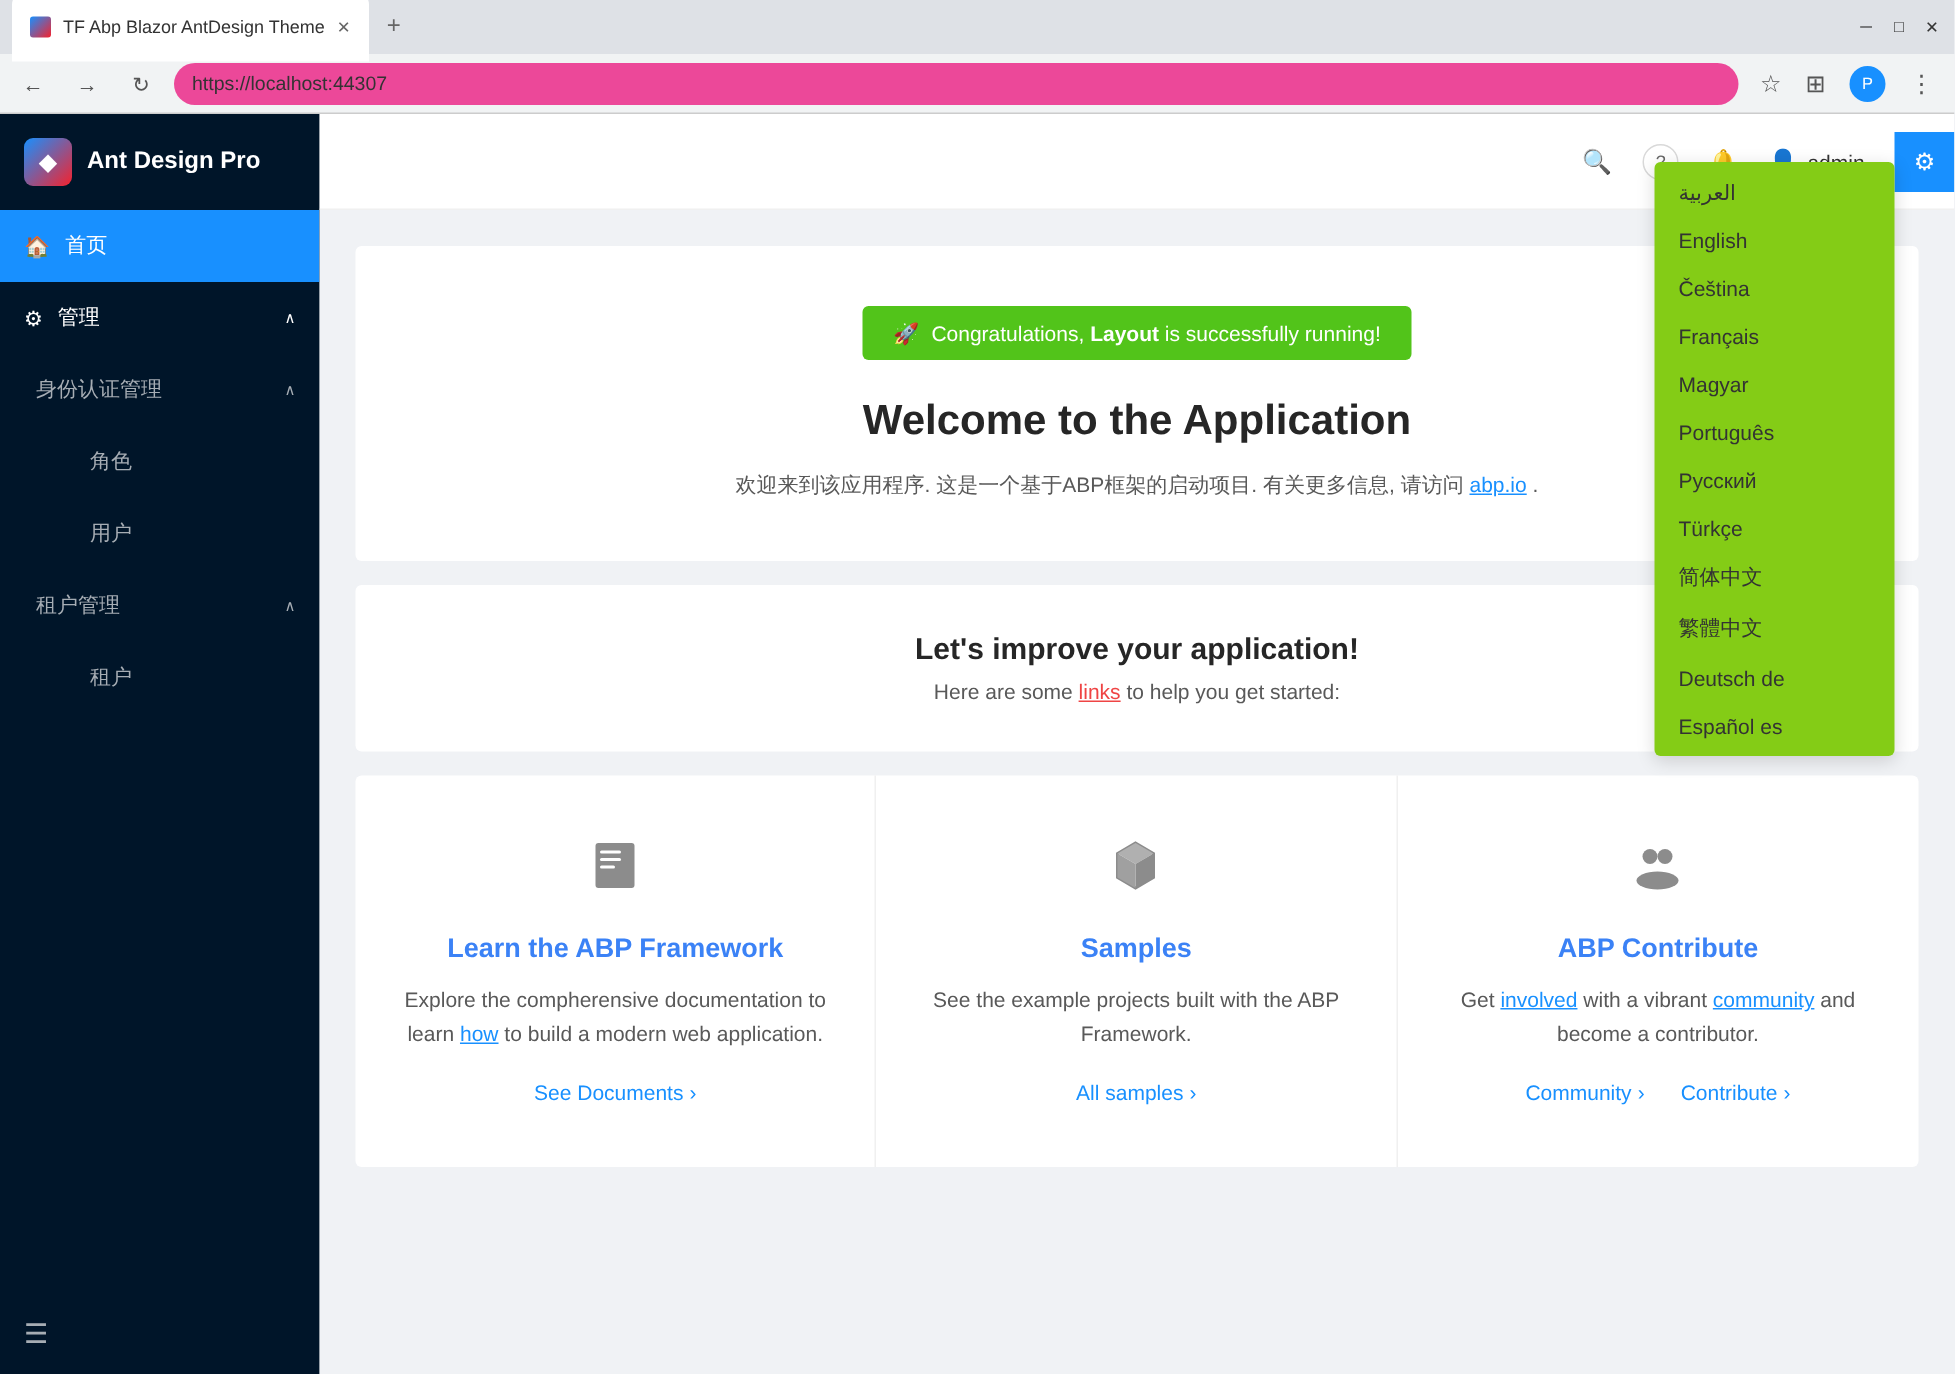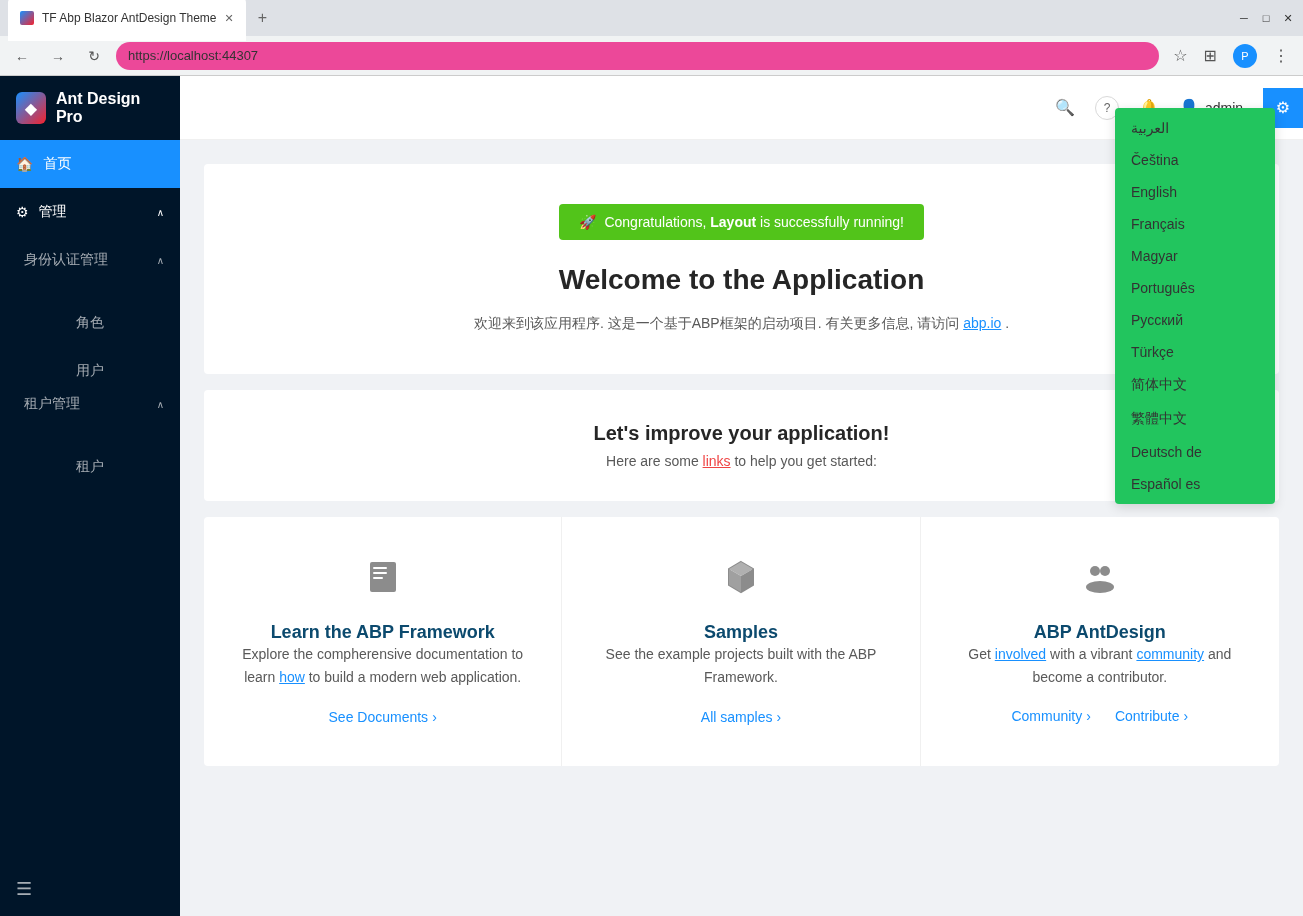--- a/index.html
+++ b/index.html
@@ -16,31 +16,31 @@
     .nav-btn { background: none; border: none; font-size: 14px; color: #555; cursor: pointer; padding: 4px; border-radius: 50%; width: 28px; height: 28px; display: flex; align-items: center; justify-content: center; }
     .address-input { flex: 1; background: #ec4899; border: none; border-radius: 20px; padding: 4px 12px; font-size: 13px; color: #333; outline: none; height: 28px; }
     .browser-actions { display: flex; gap: 4px; align-items: center; }
     .browser-action-btn { background: none; border: none; font-size: 16px; color: #555; cursor: pointer; padding: 4px 6px; }
     .profile-avatar { width: 24px; height: 24px; border-radius: 50%; background: #1890ff; display: flex; align-items: center; justify-content: center; color: white; font-size: 11px; }
 
     
     .app-container { display: flex; height: calc(916px - 76px); }
 
     
-    .sidebar { width: 180px; background: #001529; display: flex; flex-direction: column; height: 100%; flex-shrink: 0; overflow: hidden; }
+    .sidebar { width: 213px; background: #001529; display: flex; flex-direction: column; height: 100%; flex-shrink: 0; overflow: hidden; }
     .sidebar-logo { display: flex; align-items: center; gap: 10px; padding: 16px; height: 64px; }
     .logo-icon { width: 32px; height: 32px; background: linear-gradient(135deg, #1890ff 0%, #f5222d 100%); border-radius: 6px; display: flex; align-items: center; justify-content: center; }
     .logo-icon::after { content: '◆'; color: white; font-size: 16px; }
     .logo-text { color: white; font-size: 16px; font-weight: 600; }
     .sidebar-nav { flex: 1; }
     .nav-item { display: flex; align-items: center; padding: 0 16px; height: 48px; cursor: pointer; color: #a6adb4; font-size: 14px; gap: 10px; position: relative; }
     .nav-item.active { background: #1890ff; color: white; }
     .nav-section { color: #a6adb4; padding: 0 16px; height: 48px; display: flex; align-items: center; justify-content: space-between; cursor: pointer; font-size: 14px; }
     .nav-section.expanded { color: white; }
-    .nav-sub-item { display: flex; align-items: flex-end; padding: 0 16px 0 76px; height: 48px; cursor: pointer; color: #a6adb4; font-size: 14px; position: relative; }
+    .nav-sub-item { display: flex; align-items: center; padding: 0 16px 0 60px; height: 48px; cursor: pointer; color: #a6adb4; font-size: 14px; position: relative; }
     .nav-sub-parent { display: flex; align-items: center; padding: 0 16px 0 24px; height: 48px; cursor: pointer; color: #a6adb4; font-size: 14px; justify-content: space-between; }
     .nav-icon { font-size: 14px; }
     .chevron { font-size: 10px; }
     .sidebar-bottom { padding: 16px; color: #a6adb4; font-size: 18px; cursor: pointer; }
 
     
     .top-header { background: white; height: 64px; display: flex; align-items: center; padding: 0 16px; border-bottom: 1px solid #f0f0f0; flex-shrink: 0; position: relative; }
     .header-right { display: flex; align-items: center; gap: 16px; margin-left: auto; }
     .header-icon { font-size: 16px; color: #666; cursor: pointer; padding: 4px; }
     .header-user { display: flex; align-items: center; gap: 6px; cursor: pointer; color: #333; font-size: 14px; }
@@ -58,28 +58,28 @@
 
     .links-card { background: white; border-radius: 4px; padding: 32px 24px; margin-bottom: 16px; text-align: center; }
     .links-title { font-size: 20px; font-weight: 600; color: #262626; margin-bottom: 8px; }
     .links-subtitle { font-size: 14px; color: #595959; }
     .links-subtitle a { color: #ef4444; }
 
     .cards-grid { display: grid; grid-template-columns: 1fr 1fr 1fr; gap: 0; background: white; border-radius: 4px; margin-bottom: 16px; }
     .feature-card { padding: 40px 32px; text-align: center; border-right: 1px solid #f0f0f0; }
     .feature-card:last-child { border-right: none; }
     .card-icon { font-size: 36px; color: #8c8c8c; margin-bottom: 16px; }
-    .card-title { font-size: 18px; font-weight: 600; color: #0c4a6e; }
+    .card-title { font-size: 18px; font-weight: 600; color: #3b82f6; margin-bottom: 12px; }
     .card-desc { font-size: 14px; color: #595959; line-height: 1.6; margin-bottom: 20px; }
     .card-desc a { color: #1890ff; }
     .card-link { color: #1890ff; font-size: 14px; text-decoration: none; display: inline-flex; align-items: center; gap: 4px; }
     .card-links { display: flex; gap: 24px; justify-content: center; }
 
     
-    .lang-dropdown { position: fixed; top: 108px; right: 28px; background: #22c55e; border-radius: 4px; box-shadow: 0 3px 12px rgba(0,0,0,0.15); min-width: 160px; z-index: 1000; padding: 4px 0; }
+    .lang-dropdown { position: fixed; top: 108px; right: 40px; background: #84cc16; border-radius: 4px; box-shadow: 0 3px 12px rgba(0,0,0,0.15); min-width: 160px; z-index: 1000; padding: 4px 0; }
     .lang-item { padding: 8px 16px; font-size: 14px; color: #333; cursor: pointer; }
 
     
     ::-webkit-scrollbar { width: 6px; }
     ::-webkit-scrollbar-track { background: #f0f0f0; }
     ::-webkit-scrollbar-thumb { background: #ccc; border-radius: 3px; }
   </style>
 </head>
 <body>
 
@@ -245,21 +245,21 @@
         </div>
 
         <div class="feature-card">
           <div class="card-icon">
             <svg width="40" height="40" viewBox="0 0 40 40" fill="none">
               <circle cx="15" cy="14" r="5" fill="#8c8c8c"></circle>
               <circle cx="25" cy="14" r="5" fill="#8c8c8c"></circle>
               <ellipse cx="20" cy="30" rx="14" ry="6" fill="#8c8c8c"></ellipse>
             </svg>
           </div>
-          <h3 class="card-title">ABP AntDesign</h3>
+          <h3 class="card-title">ABP Contribute</h3>
           <p class="card-desc">
             <span>Get</span>
             <a href="#">involved</a>
             <span>with a vibrant</span>
             <a href="#">community</a>
             <span>and become a contributor.</span>
           </p>
           <div class="card-links">
             <a href="#" class="card-link">
               <span>Community</span>
@@ -271,22 +271,22 @@
             </a>
           </div>
         </div>
       </div>
     </div>
   </div>
 </div>
 
 <div class="lang-dropdown" id="lang-dropdown">
 <div class="lang-item">العربية</div>
+    <div class="lang-item">English</div>
     <div class="lang-item">Čeština</div>
-    <div class="lang-item">English</div>
     <div class="lang-item">Français</div>
     <div class="lang-item">Magyar</div>
     <div class="lang-item">Português</div>
     <div class="lang-item">Русский</div>
     <div class="lang-item">Türkçe</div>
     <div class="lang-item">简体中文</div>
     <div class="lang-item">繁體中文</div>
     <div class="lang-item">Deutsch de</div>
     <div class="lang-item">Español es</div>
   </div>

